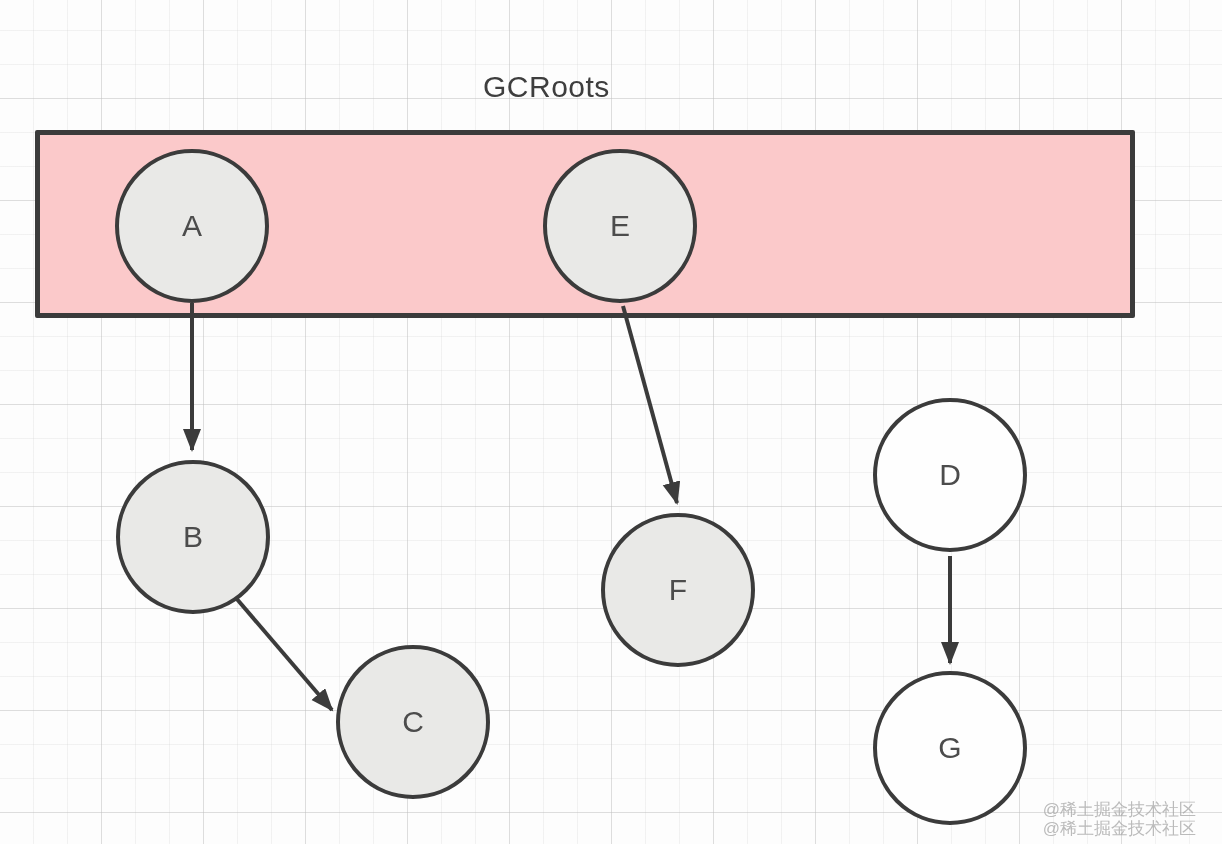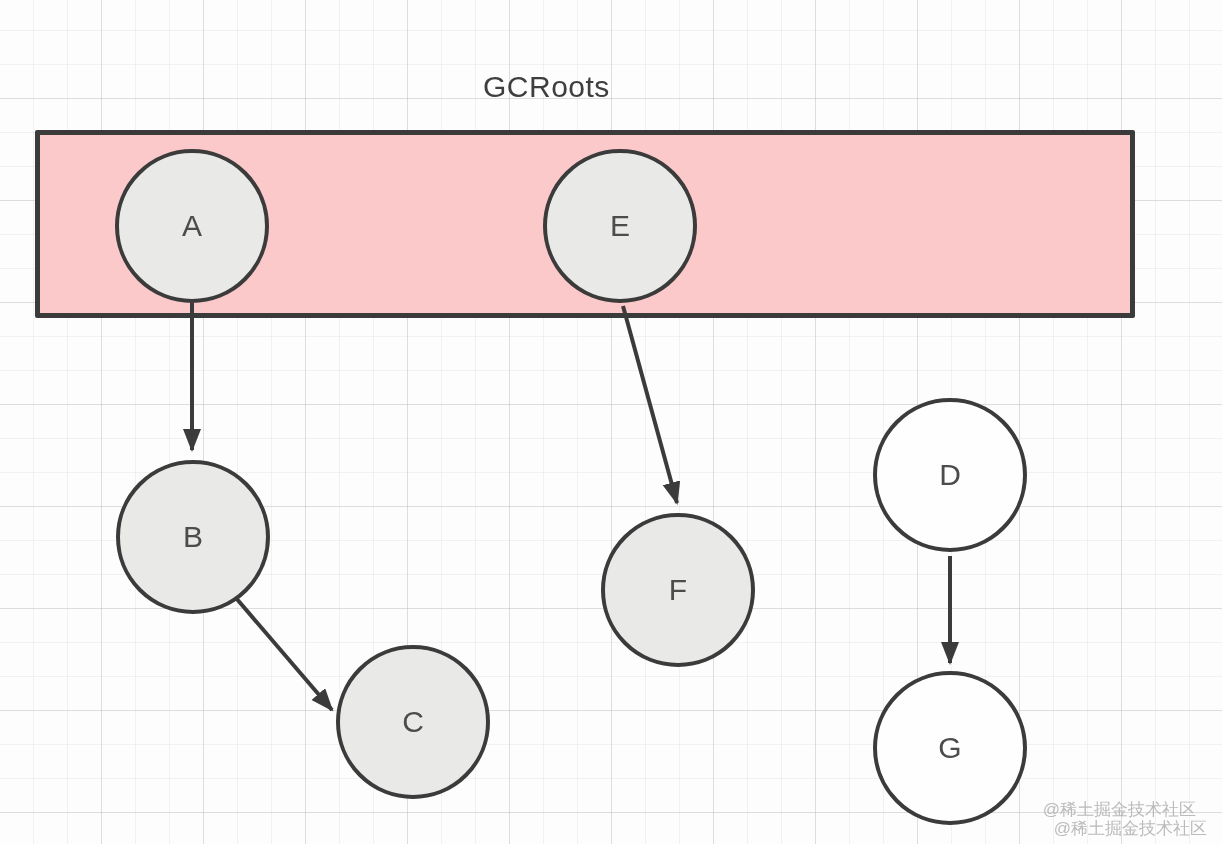--- a/index.html
+++ b/index.html
@@ -72,21 +72,21 @@
   #node-B { left: 116px; top: 460px; }
   #node-C { left: 336px; top: 645px; }
   #node-F { left: 601px; top: 513px; }
   #node-D { left: 873px; top: 398px; }
   #node-G { left: 873px; top: 671px; }
 
   .watermark {
     position: absolute;
     right: 4px;
     bottom: 6px;
-    text-align: center;
+    text-align: left;
     font-size: 17px;
     line-height: 19px;
     color: rgba(164,164,164,0.75);
   }
   .watermark .wm-line1 { margin-right: 22px; }
 </style>
 </head>
 <body>
 
 <div class="canvas">

